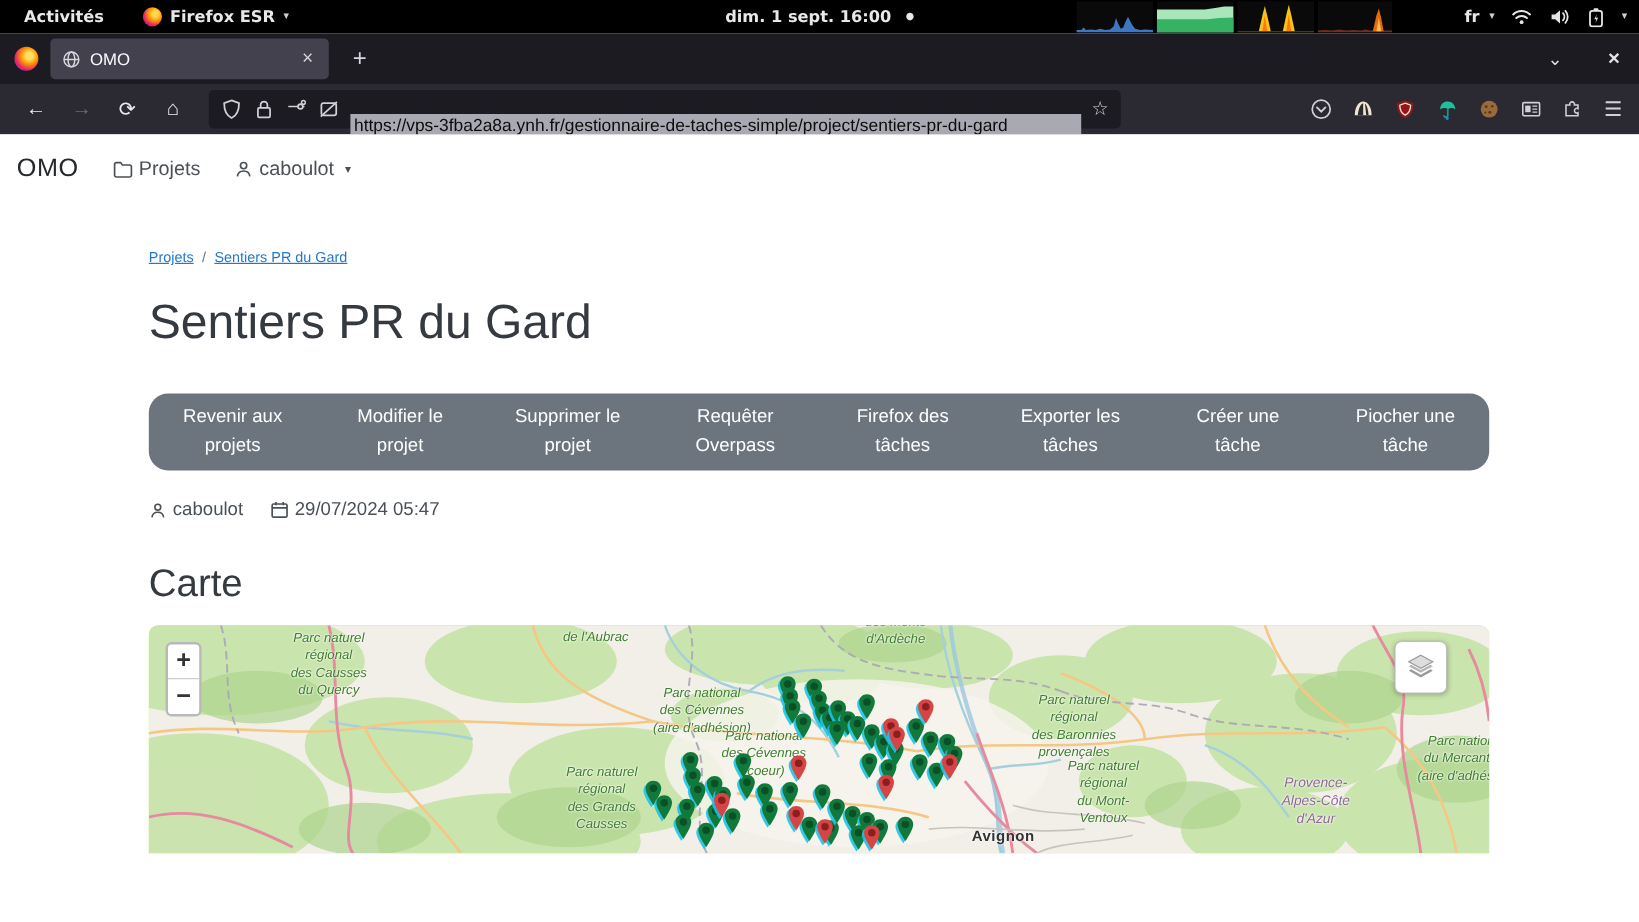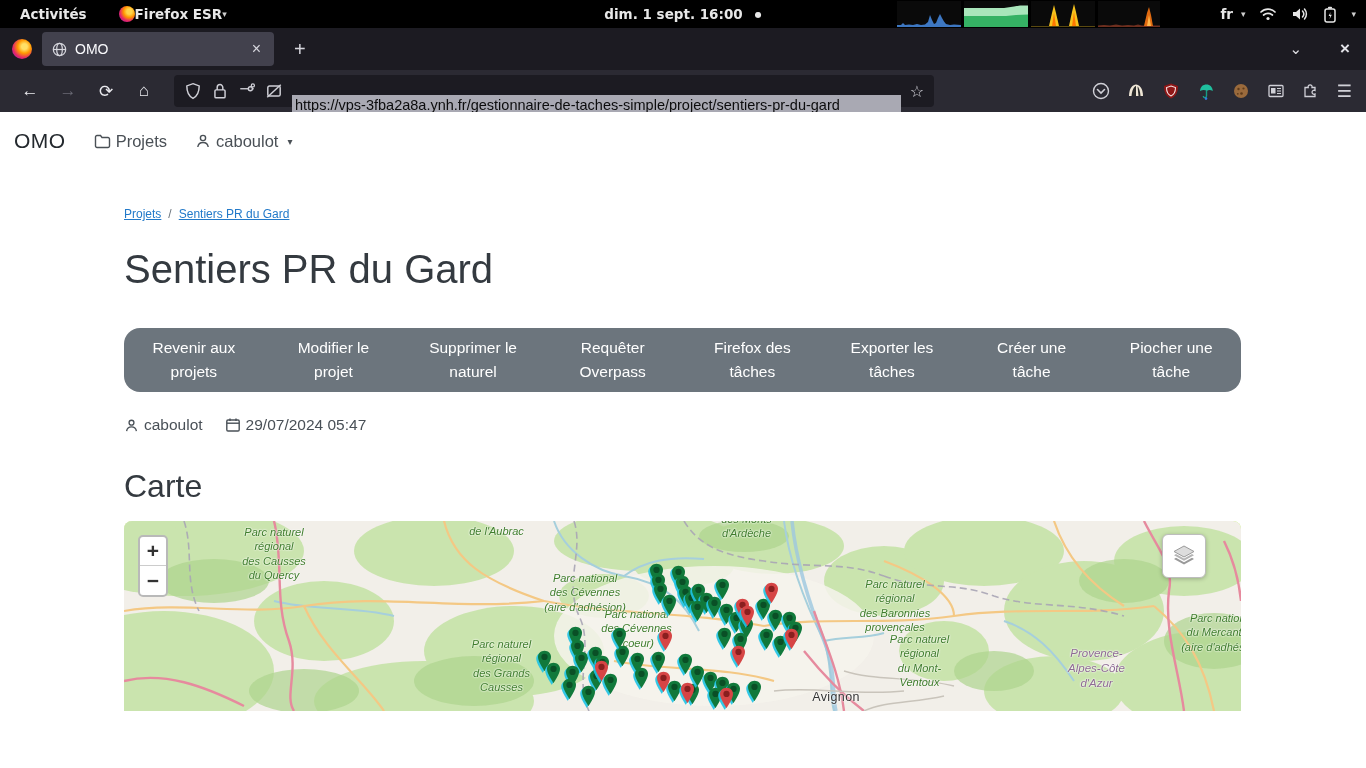--- a/index.html
+++ b/index.html
@@ -6,21 +6,21 @@
   html,body { width:1366px; height:768px; overflow:hidden; background:#fff;
               font-family:"Liberation Sans", sans-serif; }
   .screen { position:relative; width:1366px; height:736px; }
 
   
   .gnome-bar { position:absolute; left:0; top:0; width:1366px; height:28px; background:#000;
                color:#e8e8e8; display:flex; align-items:center; font-family:"DejaVu Sans", sans-serif;
                font-size:13.5px; font-weight:700; }
   .gb-left { display:flex; align-items:center; gap:26px; padding-left:14px; }
   .gb-activities { padding:0 6px; }
-  .gb-appmenu { display:flex; align-items:center; gap:0; }
+  .gb-appmenu { display:flex; align-items:center; gap:7px; }
   .ff-logo { width:16px; height:16px; border-radius:50%;
              background:radial-gradient(circle at 65% 35%, #ffd54a 0 18%, #ff9500 40%, #e3226d 65%, #8a2ba6 100%); }
   .gb-caret { font-size:9px; color:#cfcfcf; }
   .gb-clock { position:absolute; left:0; right:0; text-align:center; pointer-events:none; }
   .gb-clock span { pointer-events:auto; }
   .gb-dot { font-size:8px; vertical-align:2px; margin-left:12px; }
   .gb-graphs { position:absolute; left:897px; top:1px; display:flex; gap:3px; }
   .gb-graphs svg { display:block; }
   .gb-right { position:absolute; right:10px; display:flex; align-items:center; gap:14px; }
   .gb-kbd { display:flex; gap:8px; align-items:center; }
@@ -79,21 +79,21 @@
   .desc a { color:#2279c9; text-decoration:underline; }
   h2.map-title { margin-top:34px; font-size:32px; font-weight:500; color:#343a40; }
 
   
   .map { position:relative; margin-top:16px; width:1117px; height:190px; border-radius:8px 8px 0 0;
          overflow:hidden; background:#bef264; }
   .map-base { position:absolute; left:0; top:0; }
   .map-label { position:absolute; font-size:11px; font-style:italic; color:#3f7d2c; text-align:center;
                line-height:1.3; white-space:pre-line; text-shadow:0 0 2px #fff, 0 0 2px #fff; z-index:3; }
   .map-label.region { color:#8e6a93; font-size:11.5px; }
-  .map-label.city { color:#333; font-style:normal; font-size:12.5px; letter-spacing:.4px; }
+  .map-label.city { color:#333; font-style:normal; font-size:12.5px; letter-spacing:.4px;font-weight:bold; }
   .markers { position:absolute; left:0; top:0; width:100%; height:100%; z-index:4; }
   .markers svg { position:absolute; }
   .zoom-ctl { position:absolute; left:14px; top:14px; width:30px; background:#fff; border:2px solid #b9b9b9;
               border-radius:5px; z-index:5; }
   .zoom-btn { height:29px; display:flex; align-items:center; justify-content:center; font-size:21px;
               font-weight:700; color:#333; }
   .zoom-btn:first-child { border-bottom:1px solid #ccc; }
   .layers-ctl { position:absolute; right:35px; top:13px; width:44px; height:44px; background:#fff;
                 border:1px solid #bdbdbd; border-radius:6px; box-shadow:0 1px 4px rgba(0,0,0,.25);
                 display:flex; align-items:center; justify-content:center; z-index:5; }
@@ -281,21 +281,21 @@
       </div>
 
       <h1 class="page-title">Sentiers PR du Gard</h1>
 
       <div class="action-bar">
         <div class="action-btn">Revenir aux
 projets</div>
         <div class="action-btn">Modifier le
 projet</div>
         <div class="action-btn">Supprimer le
-naturel</div>
+projet</div>
         <div class="action-btn">Requêter
 Overpass</div>
         <div class="action-btn">Firefox des
 tâches</div>
         <div class="action-btn">Exporter les
 tâches</div>
         <div class="action-btn">Créer une
 tâche</div>
         <div class="action-btn">Piocher une
 tâche</div>

